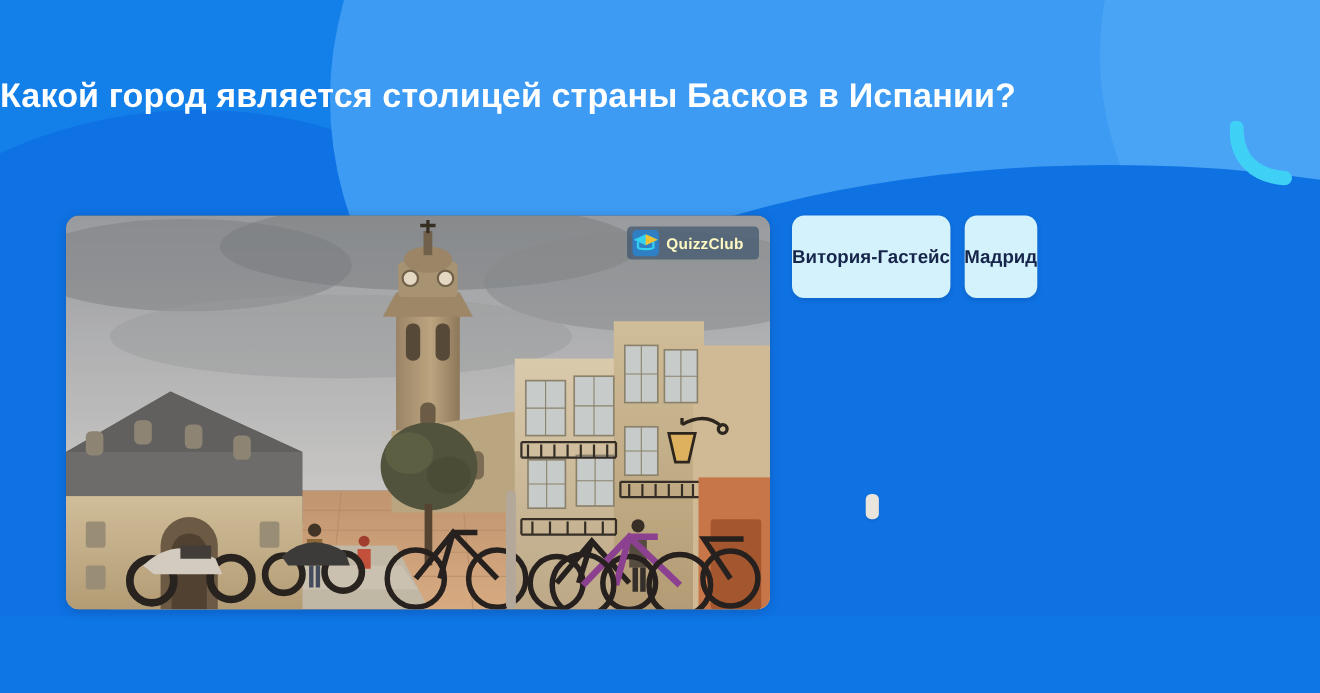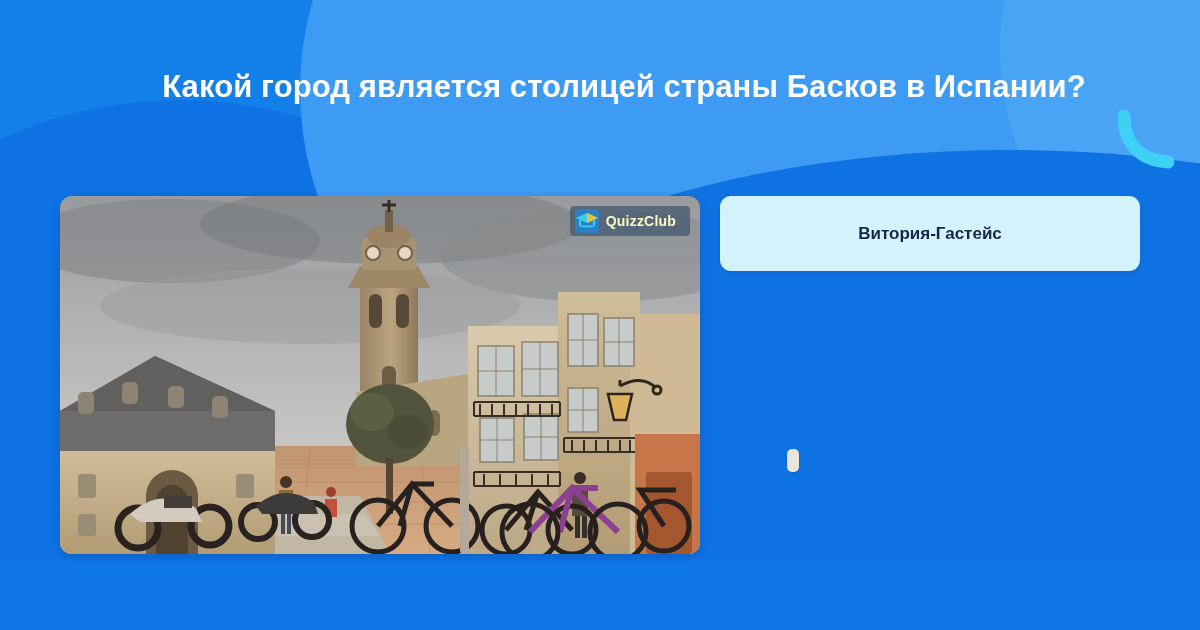--- a/index.html
+++ b/index.html
@@ -83,28 +83,26 @@
     width: 60px;
     height: 62px;
   }
 
   
   .headline {
     position: absolute;
     left: 0;
     right: 0;
     top: 68px;
-    text-align: center;
     color: #ffffff;
     font-size: 31px;
     font-weight: bold;
     letter-spacing: 0.1px;
     line-height: 1.2;
     white-space: nowrap;
-    padding-left: 48px;
   }
 
   
   .photo-card {
     position: absolute;
     left: 60px;
     top: 196px;
     width: 640px;
     height: 358px;
     border-radius: 12px;
@@ -148,21 +146,21 @@
     letter-spacing: 0.2px;
   }
 
   
   .answers {
     position: absolute;
     left: 720px;
     top: 196px;
     width: 420px;
     display: flex;
-    flex-direction: column;
+    flex-direction: row;
     gap: 13px;
   }
   .answer {
     height: 75px;
     border-radius: 11px;
     background: #d4f2fb;
     color: #17254b;
     font-size: 17px;
     font-weight: bold;
     display: flex;
@@ -388,17 +386,20 @@
         </svg>
       </span>
       <span class="wm-text">QuizzClub</span>
     </div>
   </div>
 
   <div class="answers">
     <div class="answer">
       <span>Витория-Гастейс</span>
     </div>
+    <div class="answer">
+      <span>Мадрид</span>
+    </div>
   </div>
 
   <div class="scroll-thumb"></div>
 
 </div>
 
 </body></html>

